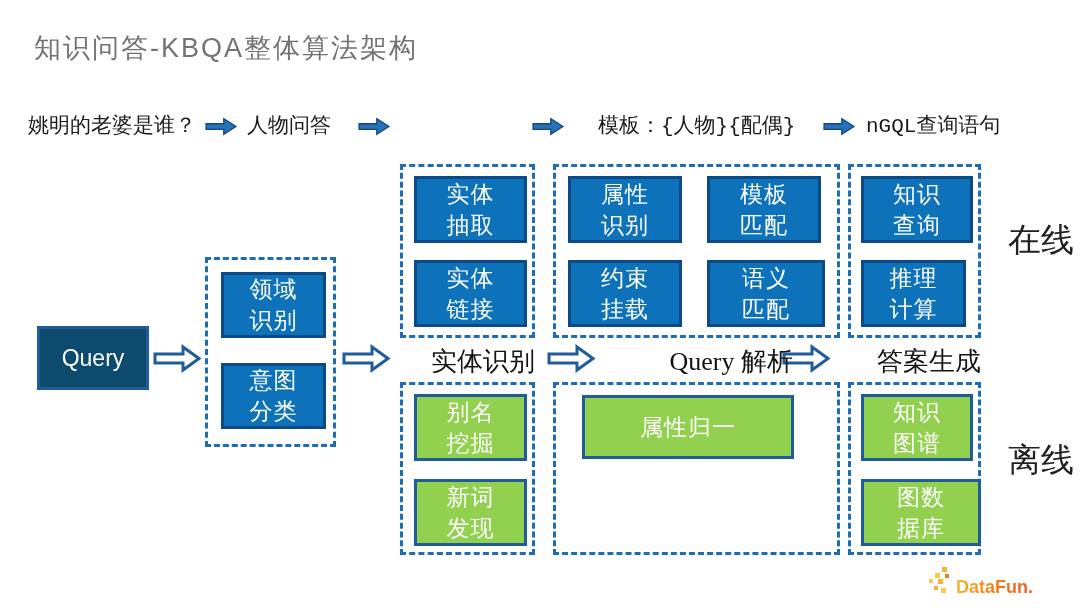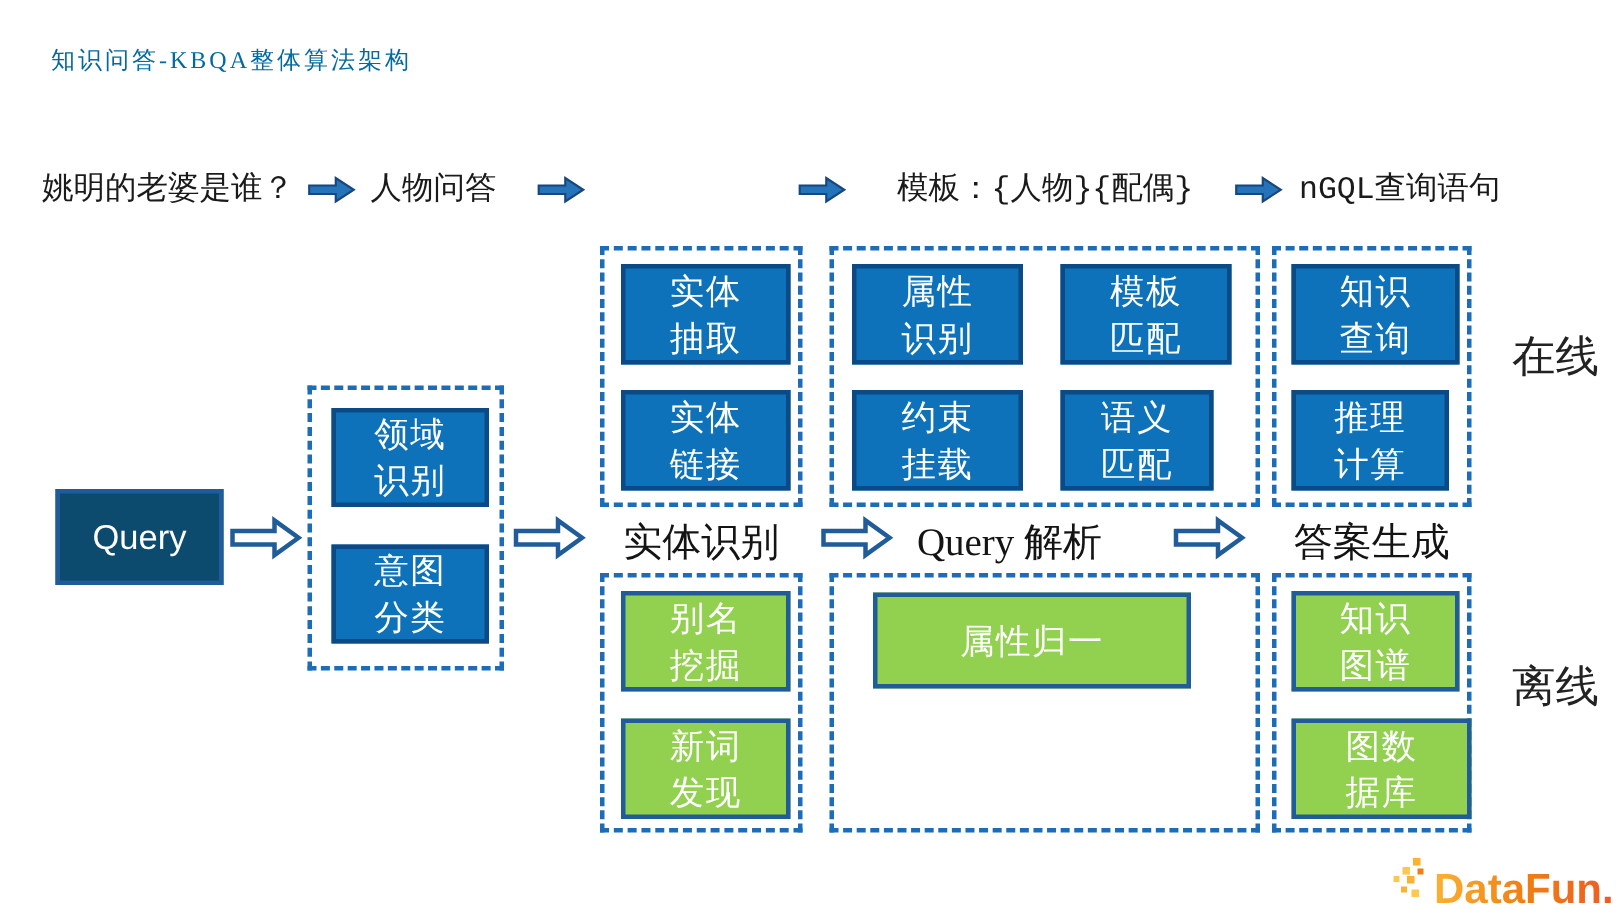--- a/index.html
+++ b/index.html
@@ -1,35 +1,35 @@
 <!DOCTYPE html>
 <html><head>
 <meta charset="utf-8">
 <style>
   html,body{margin:0;padding:0;background:#fff;}
   .canvas{position:relative;width:1080px;height:608px;background:#ffffff;overflow:hidden;
           font-family:"Liberation Sans", sans-serif;}
-  .title{position:absolute;left:34px;top:30px;font-size:16px;color:#0369a1;letter-spacing:2px;
-         font-family:Liberation Serif, serif;}
+  .title{position:absolute;left:34px;top:30px;font-size:27px;color:#737373;letter-spacing:2px;
+         font-family:Liberation Sans, sans-serif;}
   .top-text{position:absolute;top:111px;font-size:21px;color:#1a1a1a;white-space:nowrap;
             font-family:Liberation Mono, monospace;}
   .arrow{position:absolute;line-height:0;}
   .dashed{position:absolute;border:3px dashed #1c6cb8;box-sizing:border-box;background:transparent;}
   .nbox{position:absolute;display:flex;align-items:center;justify-content:center;text-align:center;
         white-space:pre-line;color:#ffffff;font-size:23px;line-height:31px;letter-spacing:1px;
         box-sizing:border-box;font-family:"Liberation Serif", serif;}
   .blue{background:#0d72b9;border:3px solid #0b4a85;}
   .green{background:#92d050;border:3px solid #1f5c99;}
   .query{background:#0c4a6e;border:3px solid #1f5c99;font-family:"Liberation Sans", sans-serif;
          font-size:23px;letter-spacing:0;}
-  .stage-label{position:absolute;top:344px;font-size:26px;color:#141414;text-align:center;
+  .stage-label{position:absolute;top:344px;font-size:26px;color:#141414;text-align:right;
                font-family:"Liberation Serif", serif;white-space:nowrap;}
-  .side-label{position:absolute;font-size:29px;color:#222;font-family:"Liberation Serif", serif;}
+  .side-label{position:absolute;font-size:33px;color:#222;font-family:"Liberation Serif", serif;}
   .logo{position:absolute;left:928px;top:561px;display:flex;align-items:center;gap:2px;}
-  .logo-text{font-size:28px;font-weight:bold;font-family:"Liberation Sans", sans-serif;
+  .logo-text{font-size:18px;font-weight:bold;font-family:"Liberation Sans", sans-serif;
              background:linear-gradient(90deg,#f9b233,#f07f13,#ef5a24);
              -webkit-background-clip:text;background-clip:text;color:transparent;letter-spacing:0;margin-top:16px;}
 </style>
 </head>
 <body>
 
 <div class="canvas">
 
   <div class="title">知识问答-KBQA整体算法架构</div>
 
@@ -103,21 +103,21 @@
 挖掘</div>
   </div>
 
   <div class="dashed" style="left:553px;top:164px;width:287px;height:174px">
     <div class="nbox blue" style="left:12px;top:9px;width:114px;height:67px">属性
 识别</div>
     <div class="nbox blue" style="left:151px;top:9px;width:114px;height:67px">模板
 匹配</div>
     <div class="nbox blue" style="left:12px;top:93px;width:114px;height:67px">约束
 挂载</div>
-    <div class="nbox blue" style="left:151px;top:93px;width:102px;height:67px">语义
+    <div class="nbox blue" style="left:151px;top:93px;width:118px;height:67px">语义
 匹配</div>
   </div>
   <div class="stage-label" style="left:553px;width:240px">Query 解析</div>
 
   <div class="dashed" style="left:553px;top:382px;width:287px;height:173px">
     <div class="nbox green" style="left:26px;top:10px;width:212px;height:64px">属性归一</div>
   </div>
 
   <div class="dashed" style="left:848px;top:164px;width:133px;height:174px">
     <div class="nbox blue" style="left:10px;top:9px;width:112px;height:67px">知识

